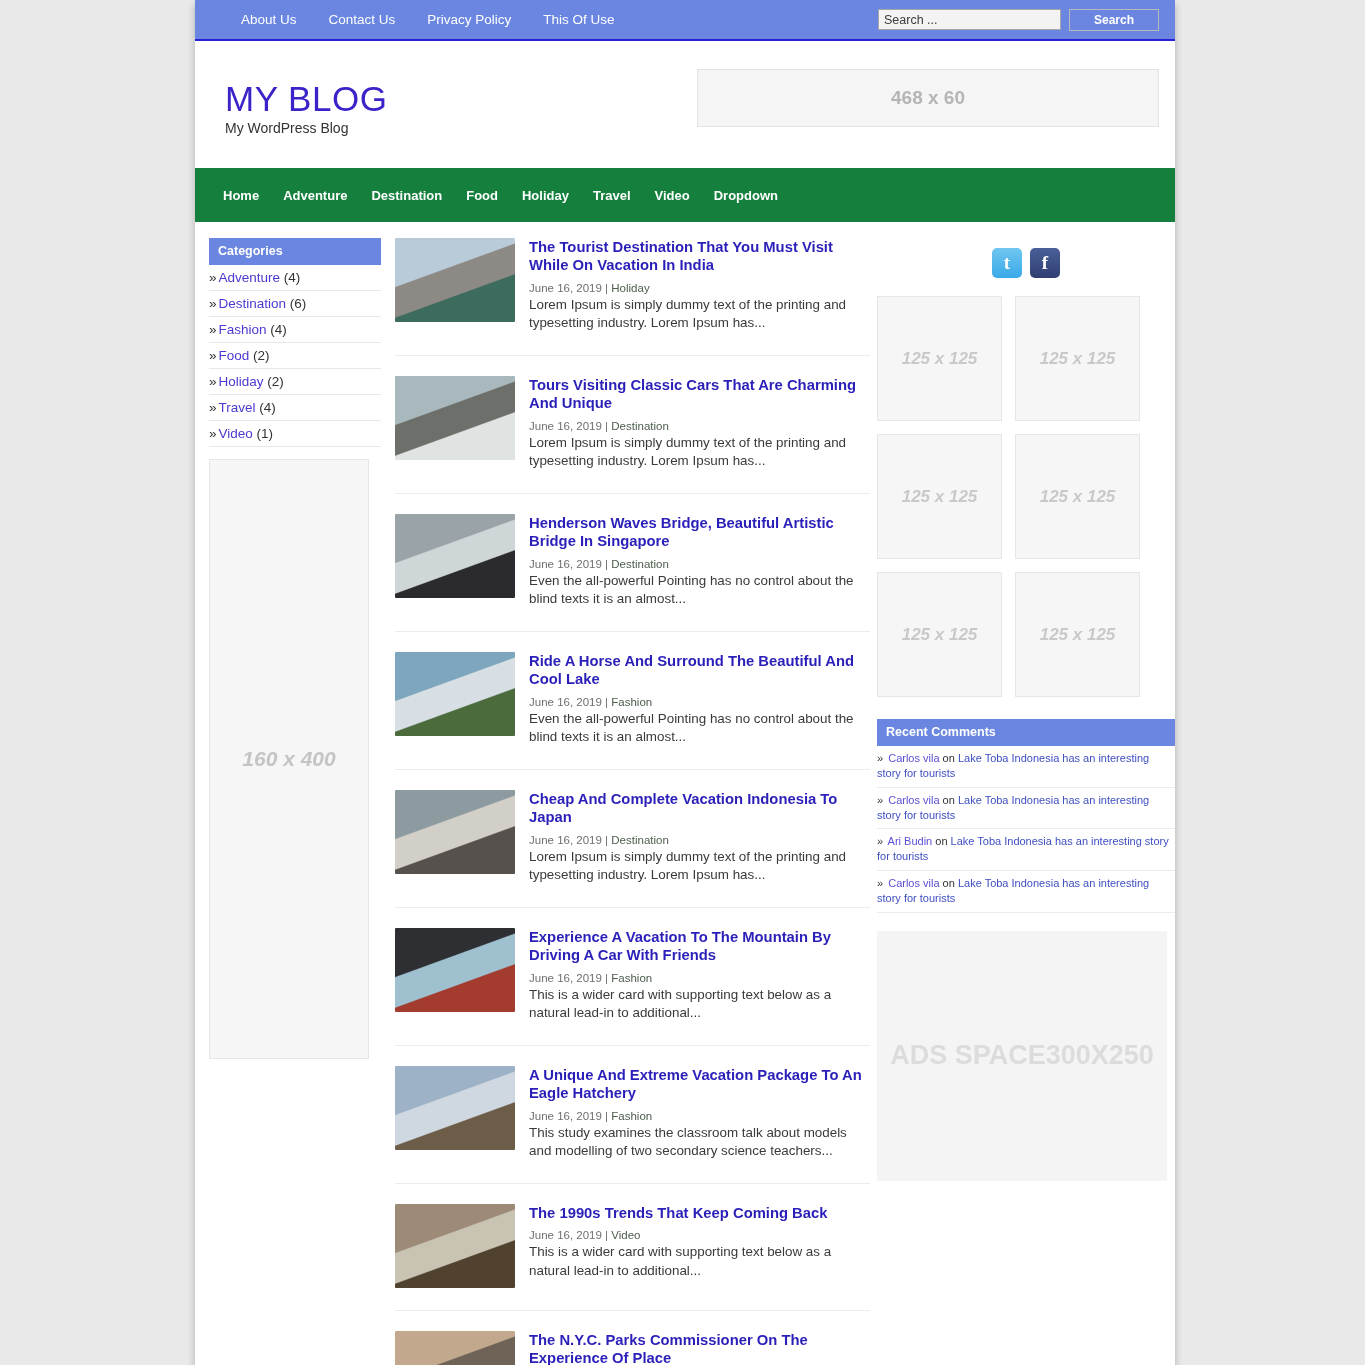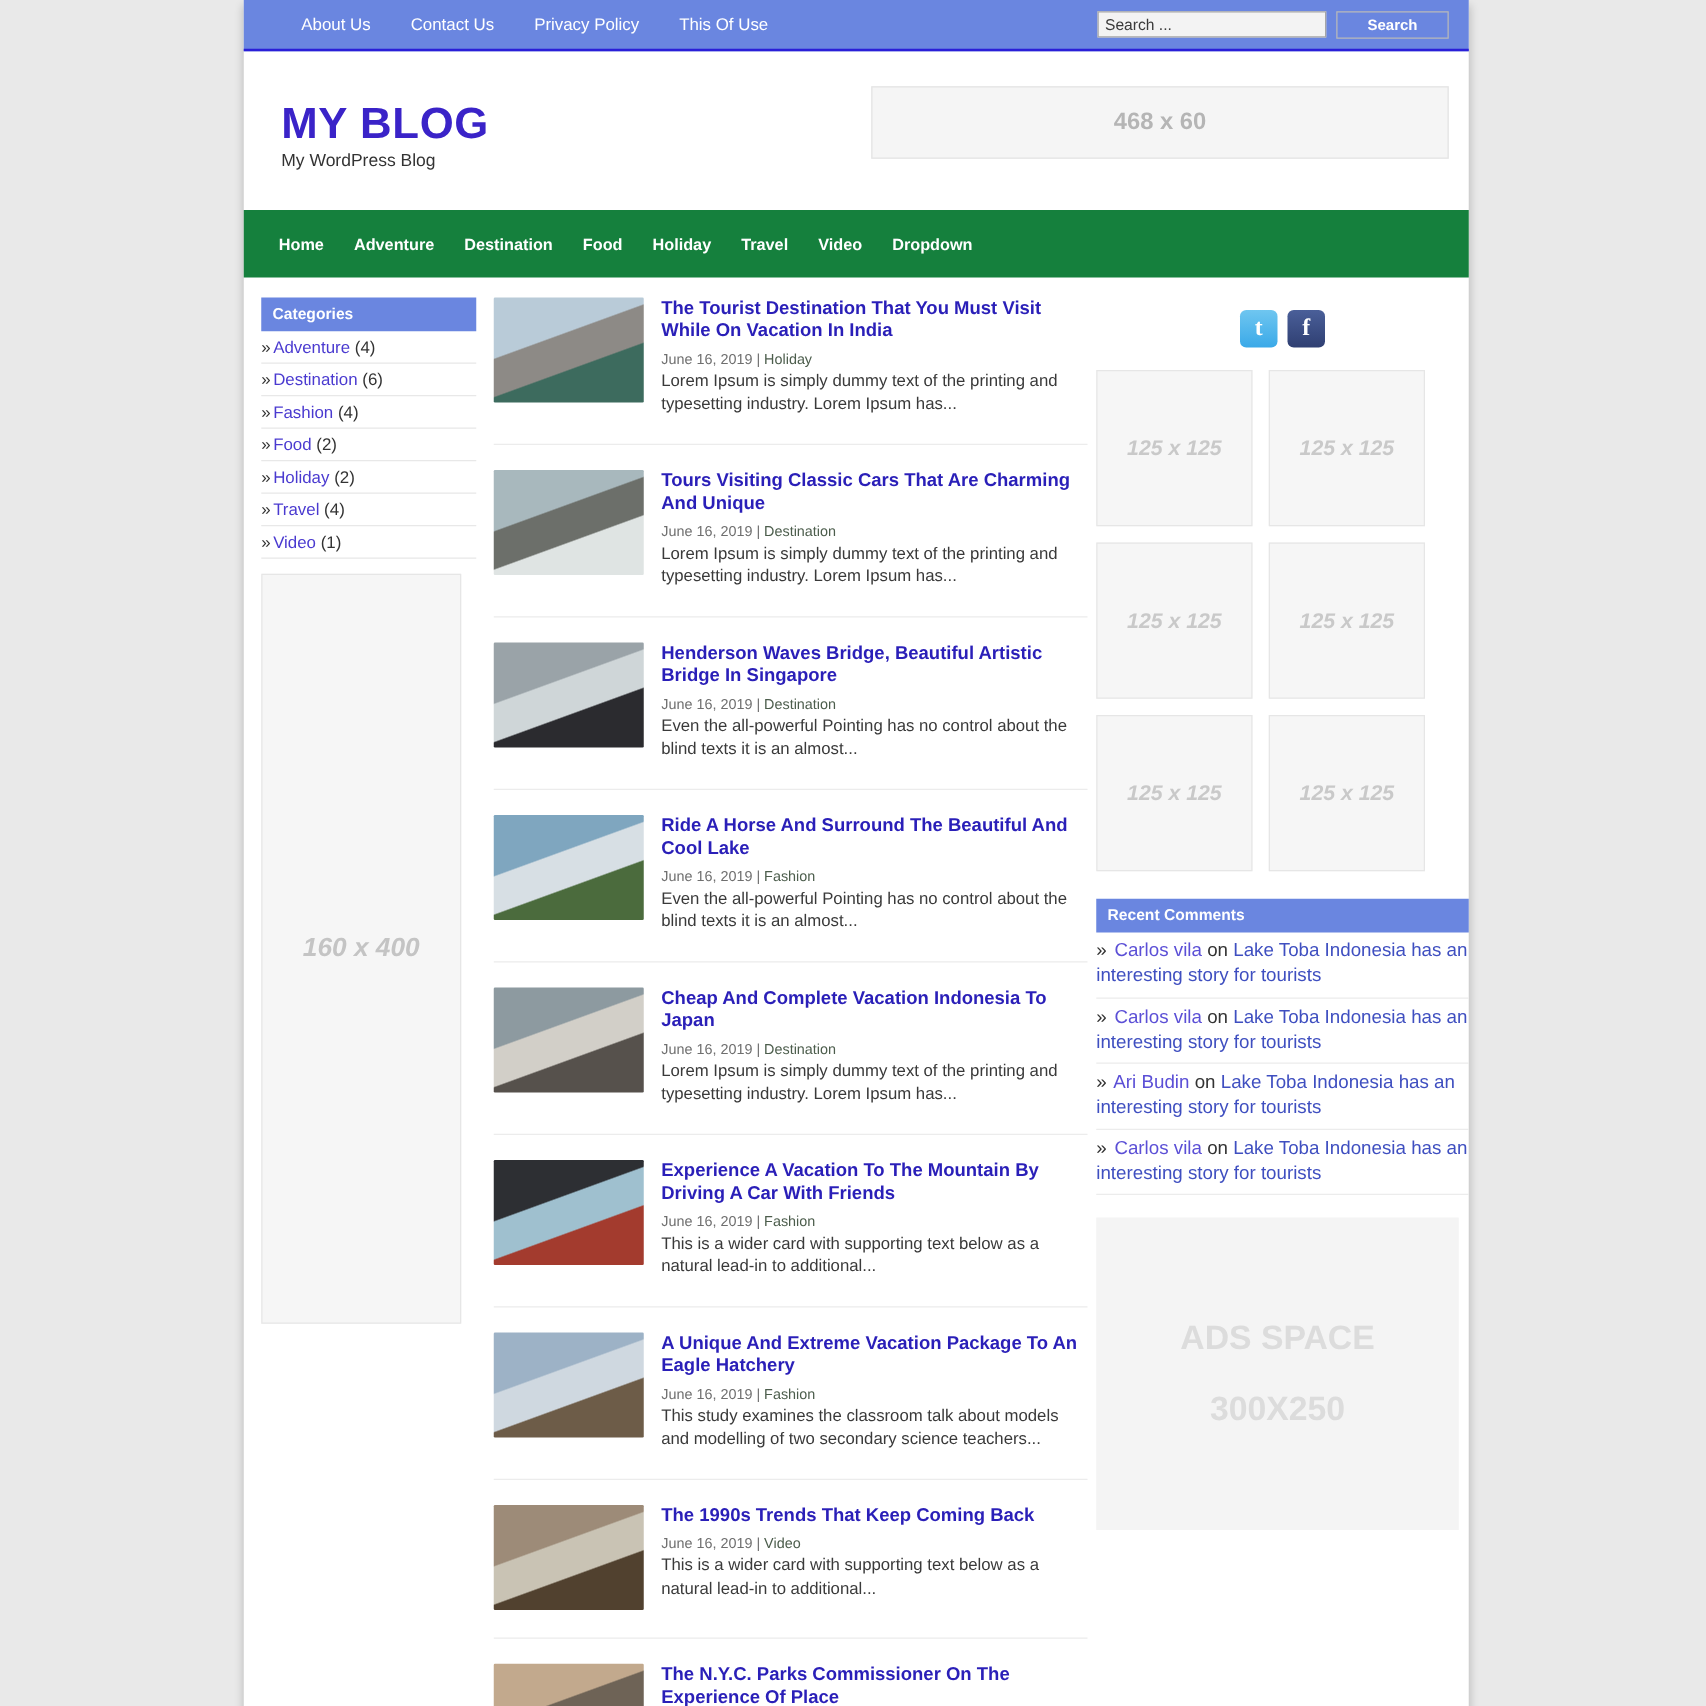--- a/index.html
+++ b/index.html
@@ -39,21 +39,21 @@
   .search-input::placeholder{ color:#3a3a3a; }
   .search-btn {
     width:90px; height:22px; background:#6a86e0; color:#ffffff;
     border:1px solid #b9b9b9; font-size:12px; font-weight:bold; cursor:pointer;
     font-family:"Liberation Sans", sans-serif; line-height:1;
   }
 
   
   .masthead { height:127px; display:flex; align-items:center; padding:0 30px; position:relative;}
   .brand-title {
-    font-size:35px; color:#3a23c8; font-weight:bold; letter-spacing:.5px;
+    font-size:35px; color:#3a23c8; font-weight:normal; letter-spacing:.5px;
     margin:0 0 4px 0; line-height:1;
   }
   .brand-tag { font-size:14px; color:#333333; }
   .brand-block { position:absolute; left:30px; top:40px; }
   .leaderboard {
     position:absolute; right:16px; top:28px;
     width:462px; height:58px;
     background:#f5f5f5; border:1px solid #e3e3e3;
     display:flex; align-items:center; justify-content:center;
     color:#b5b5b5; font-size:19px; font-weight:bold;
@@ -129,29 +129,29 @@
   .ad-125 {
     width:125px; height:125px; background:#f6f6f6; border:1px solid #e6e6e6;
     display:flex; align-items:center; justify-content:center;
     color:#c9c9c9; font-size:17px; font-weight:bold; font-style:italic;
   }
 
   .comments-widget { margin-top:22px; }
   .comment-list { list-style:none; margin:0; padding:0; }
   .comment-list li {
     border-bottom:1px solid #ececec; padding:5px 0 6px 0;
-    font-size:15px; line-height:1.35; color:#333;
+    font-size:11px; line-height:1.35; color:#333;
   }
   .cm-author { color:#5b4fd6; }
   .cm-post { color:#3f4fc0; }
 
   .ad-300 {
     margin-top:18px; width:290px; height:250px;
     background:#f4f4f4;
-    display:flex; flex-direction:column; align-items:center; justify-content:center;
+    display:flex; flex-direction:row; align-items:center; justify-content:center;
     color:#dcdcdc; font-size:27px; font-weight:bold; line-height:2.1;
   }
 </style>
 </head>
 <body>
 
 <div class="page">
 
   <div class="topbar">
     <div class="topbar-links" id="topbar-links">

